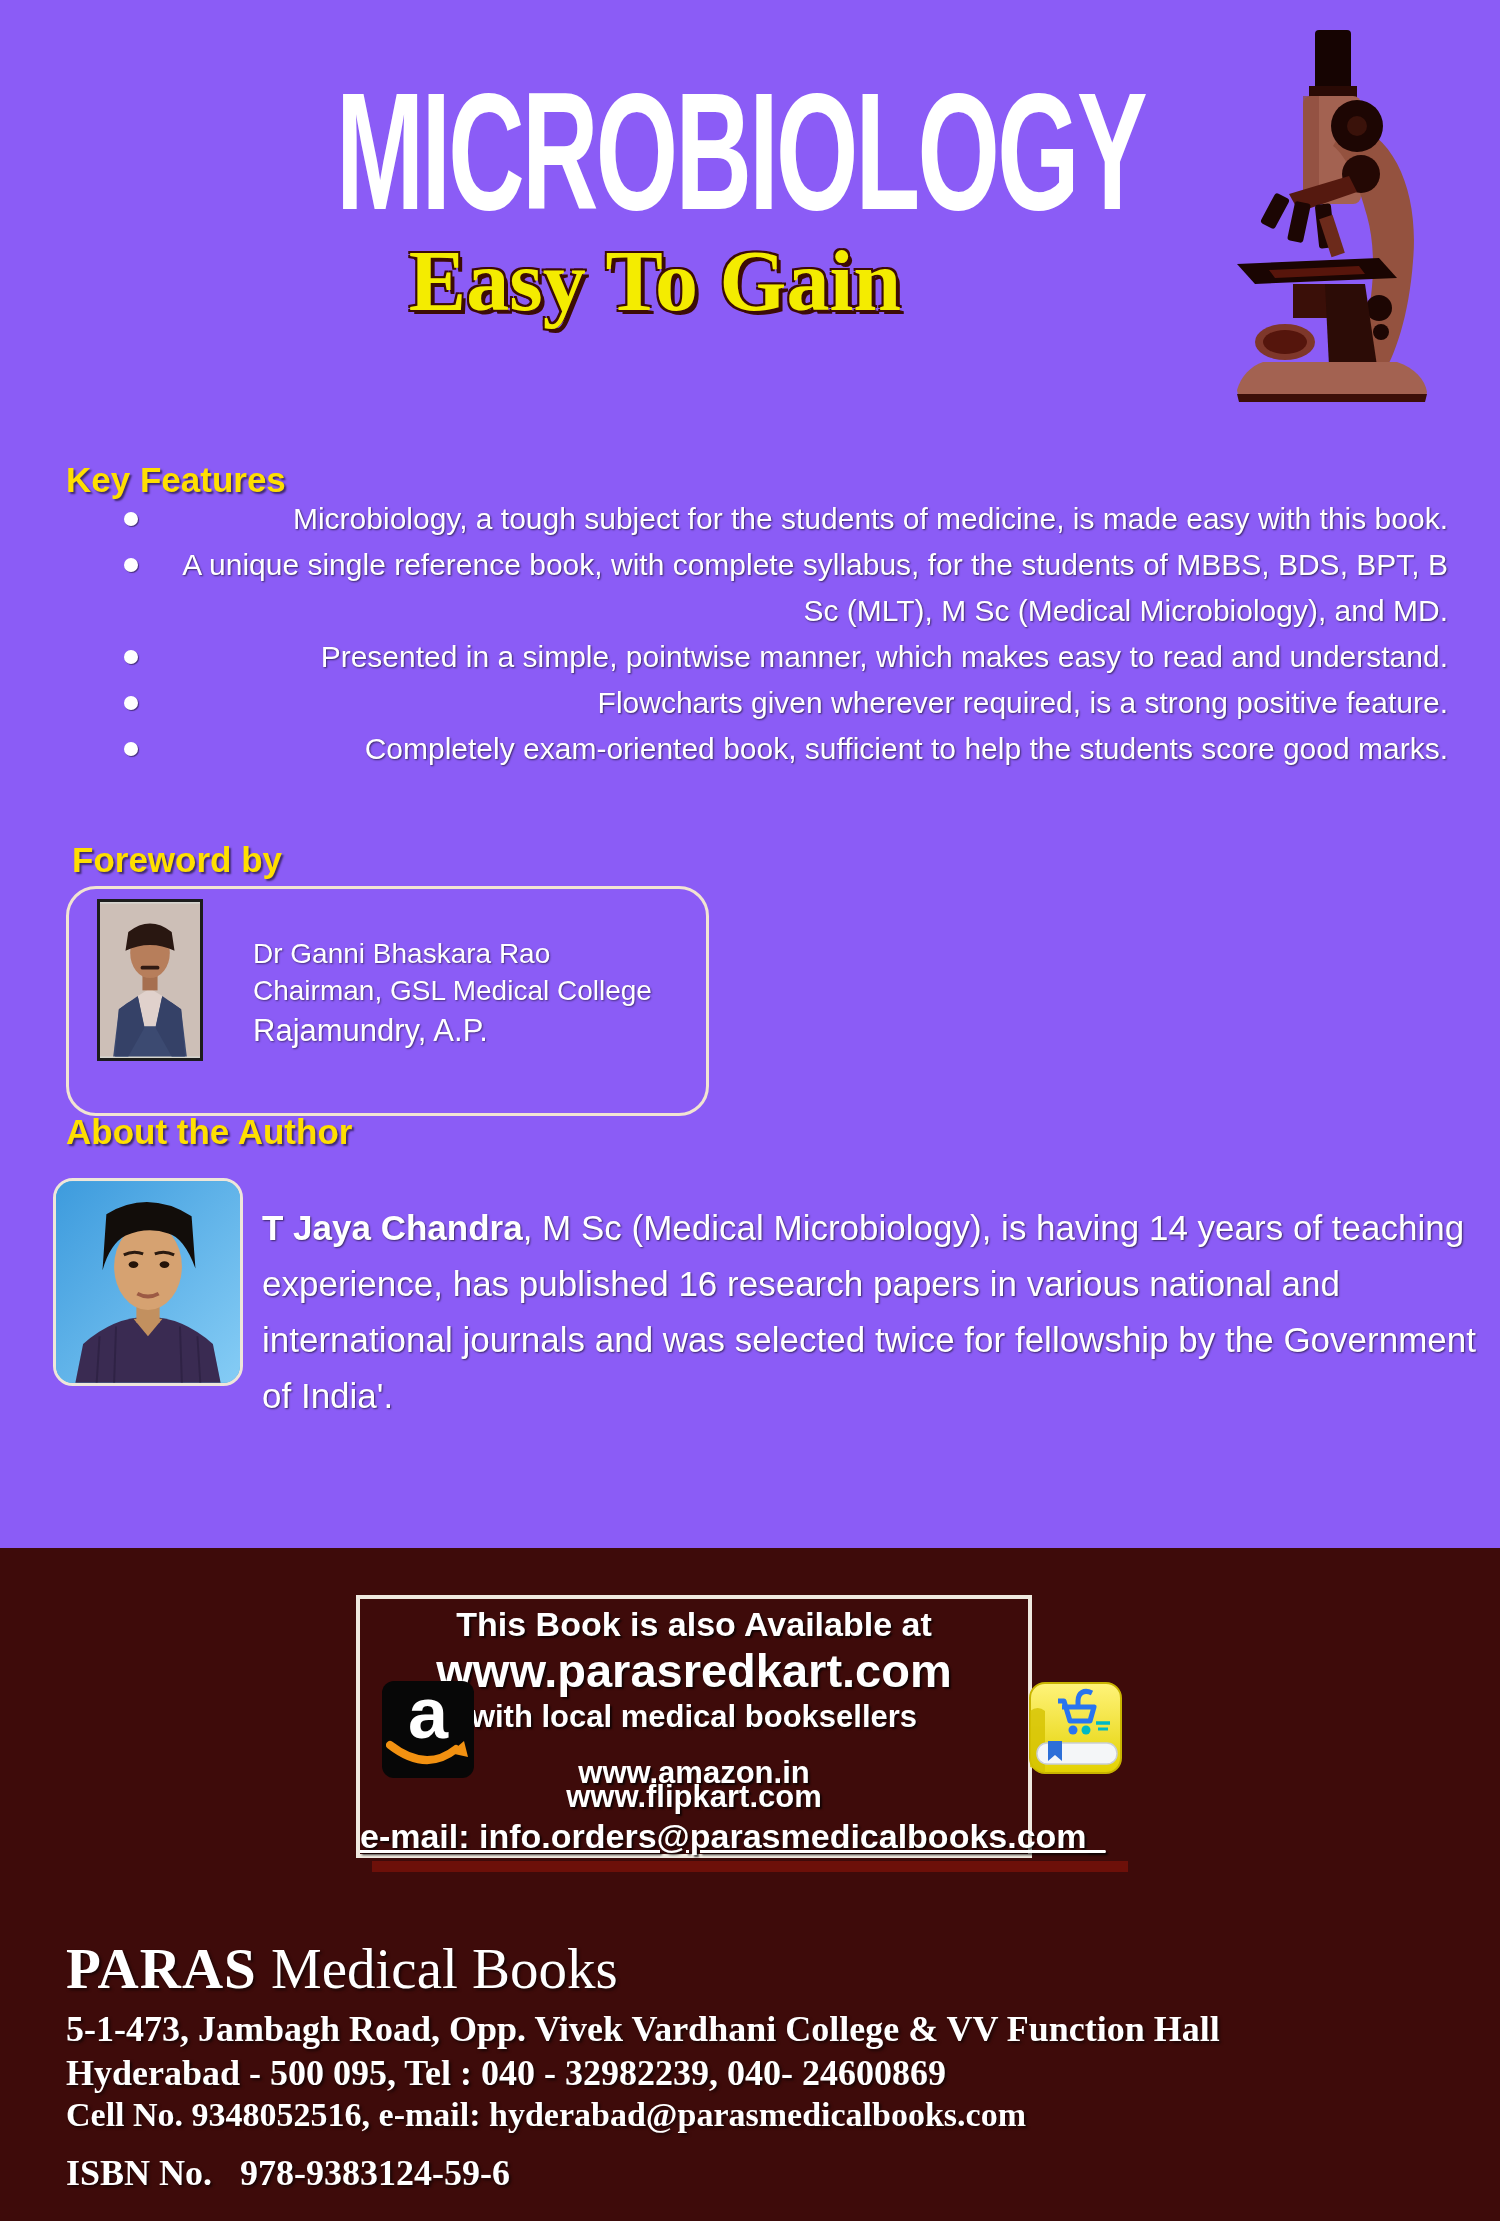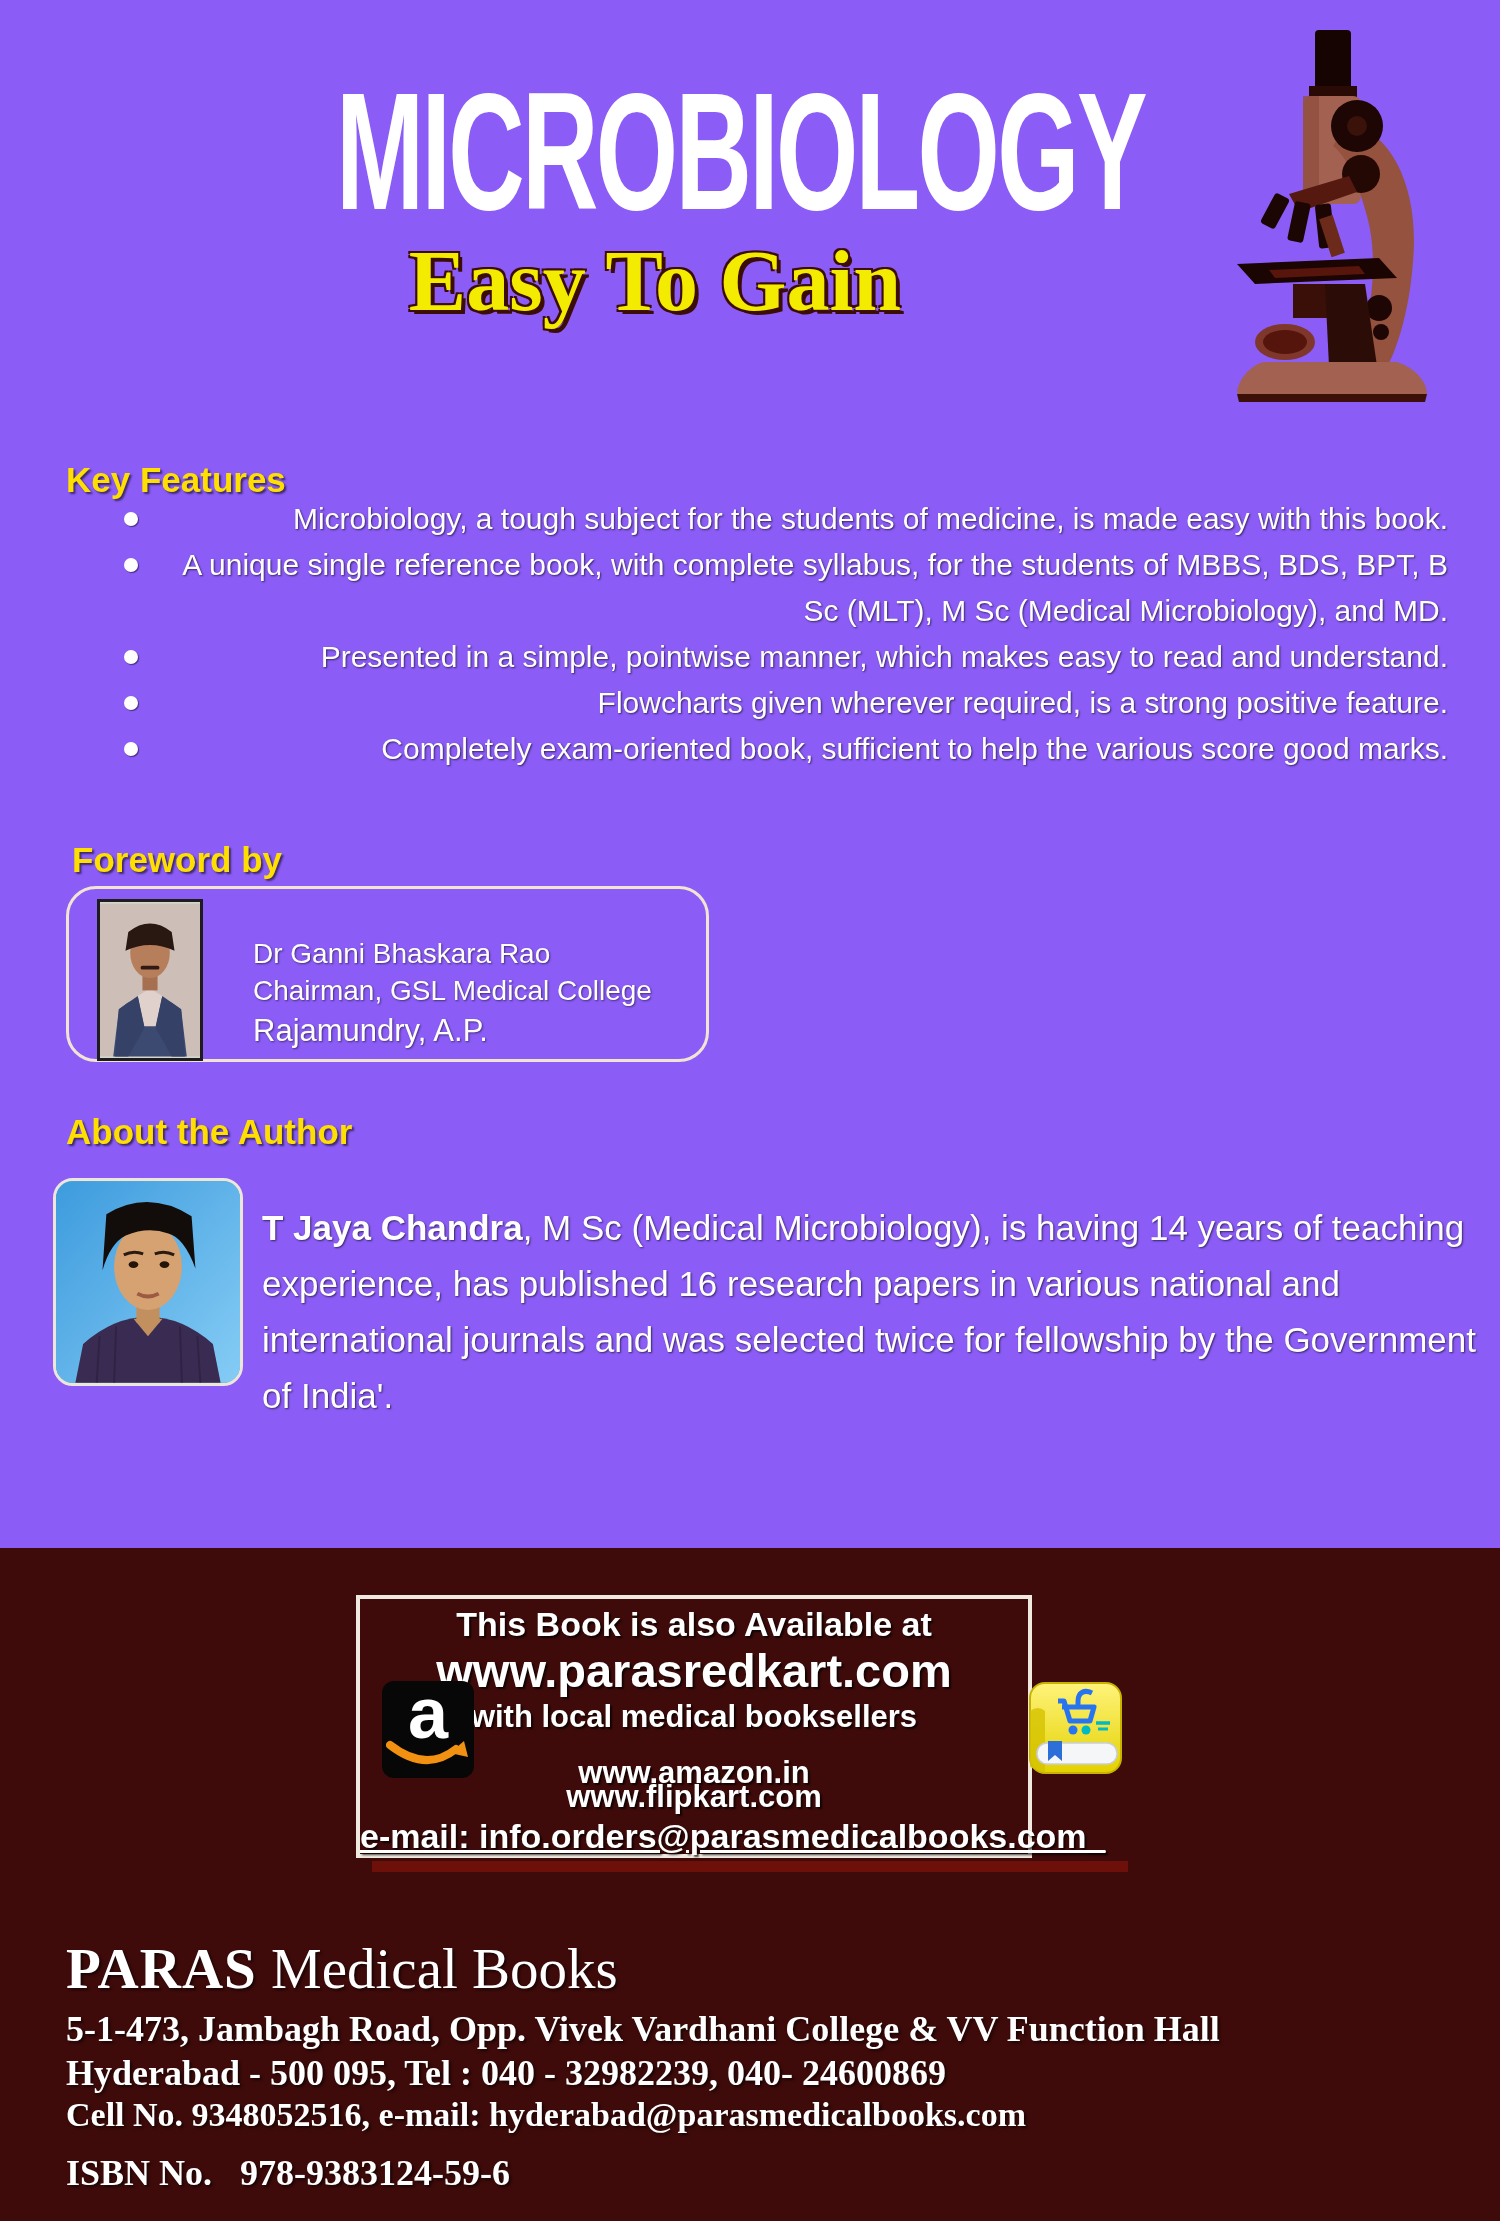--- a/index.html
+++ b/index.html
@@ -38,21 +38,21 @@
   .features-list li {
     position:relative; padding-left:58px; color:#ffffff; font-size:30px;
     line-height:46px; text-shadow:1px 1px 2px rgba(0,0,0,0.6);
   }
   .features-list li::before {
     content:""; position:absolute; left:6px; top:16px; width:14px; height:14px;
     border-radius:50%; background:#ffffff; box-shadow:1px 1px 1px rgba(0,0,0,0.5);
   }
   
   .foreword-box {
-    position:absolute; left:66px; top:886px; width:643px; height:176px;
+    position:absolute; left:66px; top:886px; width:643px; height:230px;
     border:3px solid #f2e4d2; border-radius:30px;
   }
   .foreword-photo {
     position:absolute; left:28px; top:10px; width:106px; height:162px;
     border:3px solid #1d1d1d; background:#d7d5cf; overflow:hidden;
   }
   .foreword-text { position:absolute; left:184px; top:46px; color:#ffffff;
     text-shadow:1px 1px 2px rgba(0,0,0,0.5); white-space:nowrap; }
   .foreword-name, .foreword-role { font-size:28px; line-height:37px; }
   .foreword-location { font-size:31px; line-height:40px; margin-top:2px; }
@@ -147,21 +147,21 @@
     </div>
   </div>
 
   <div>
     <div class="section-heading" style="left:66px; top:460px;">Key Features</div>
     <ul class="features-list">
       <li>Microbiology, a tough subject for the students of medicine, is made easy with this book.</li>
       <li>A unique single reference book, with complete syllabus, for the students of MBBS, BDS, BPT, B Sc (MLT),   M Sc (Medical Microbiology), and MD.</li>
       <li>Presented in a simple, pointwise manner, which makes easy to read and understand.</li>
       <li>Flowcharts given wherever required, is a strong positive feature.</li>
-      <li>Completely exam-oriented book, sufficient to help the various score good marks.</li>
+      <li>Completely exam-oriented book, sufficient to help the students score good marks.</li>
     </ul>
   </div>
 
   <div>
     <div class="section-heading" style="left:72px; top:840px;">Foreword by</div>
     <div class="foreword-box">
       <div class="foreword-photo">
         <svg viewBox="0 0 106 162" width="100" height="156">
           <rect x="0" y="0" width="106" height="162" fill="#d7d5cf"></rect>
           <path d="M14 162 L20 112 Q52 84 86 112 L92 162 Z" fill="#31507f"></path>

